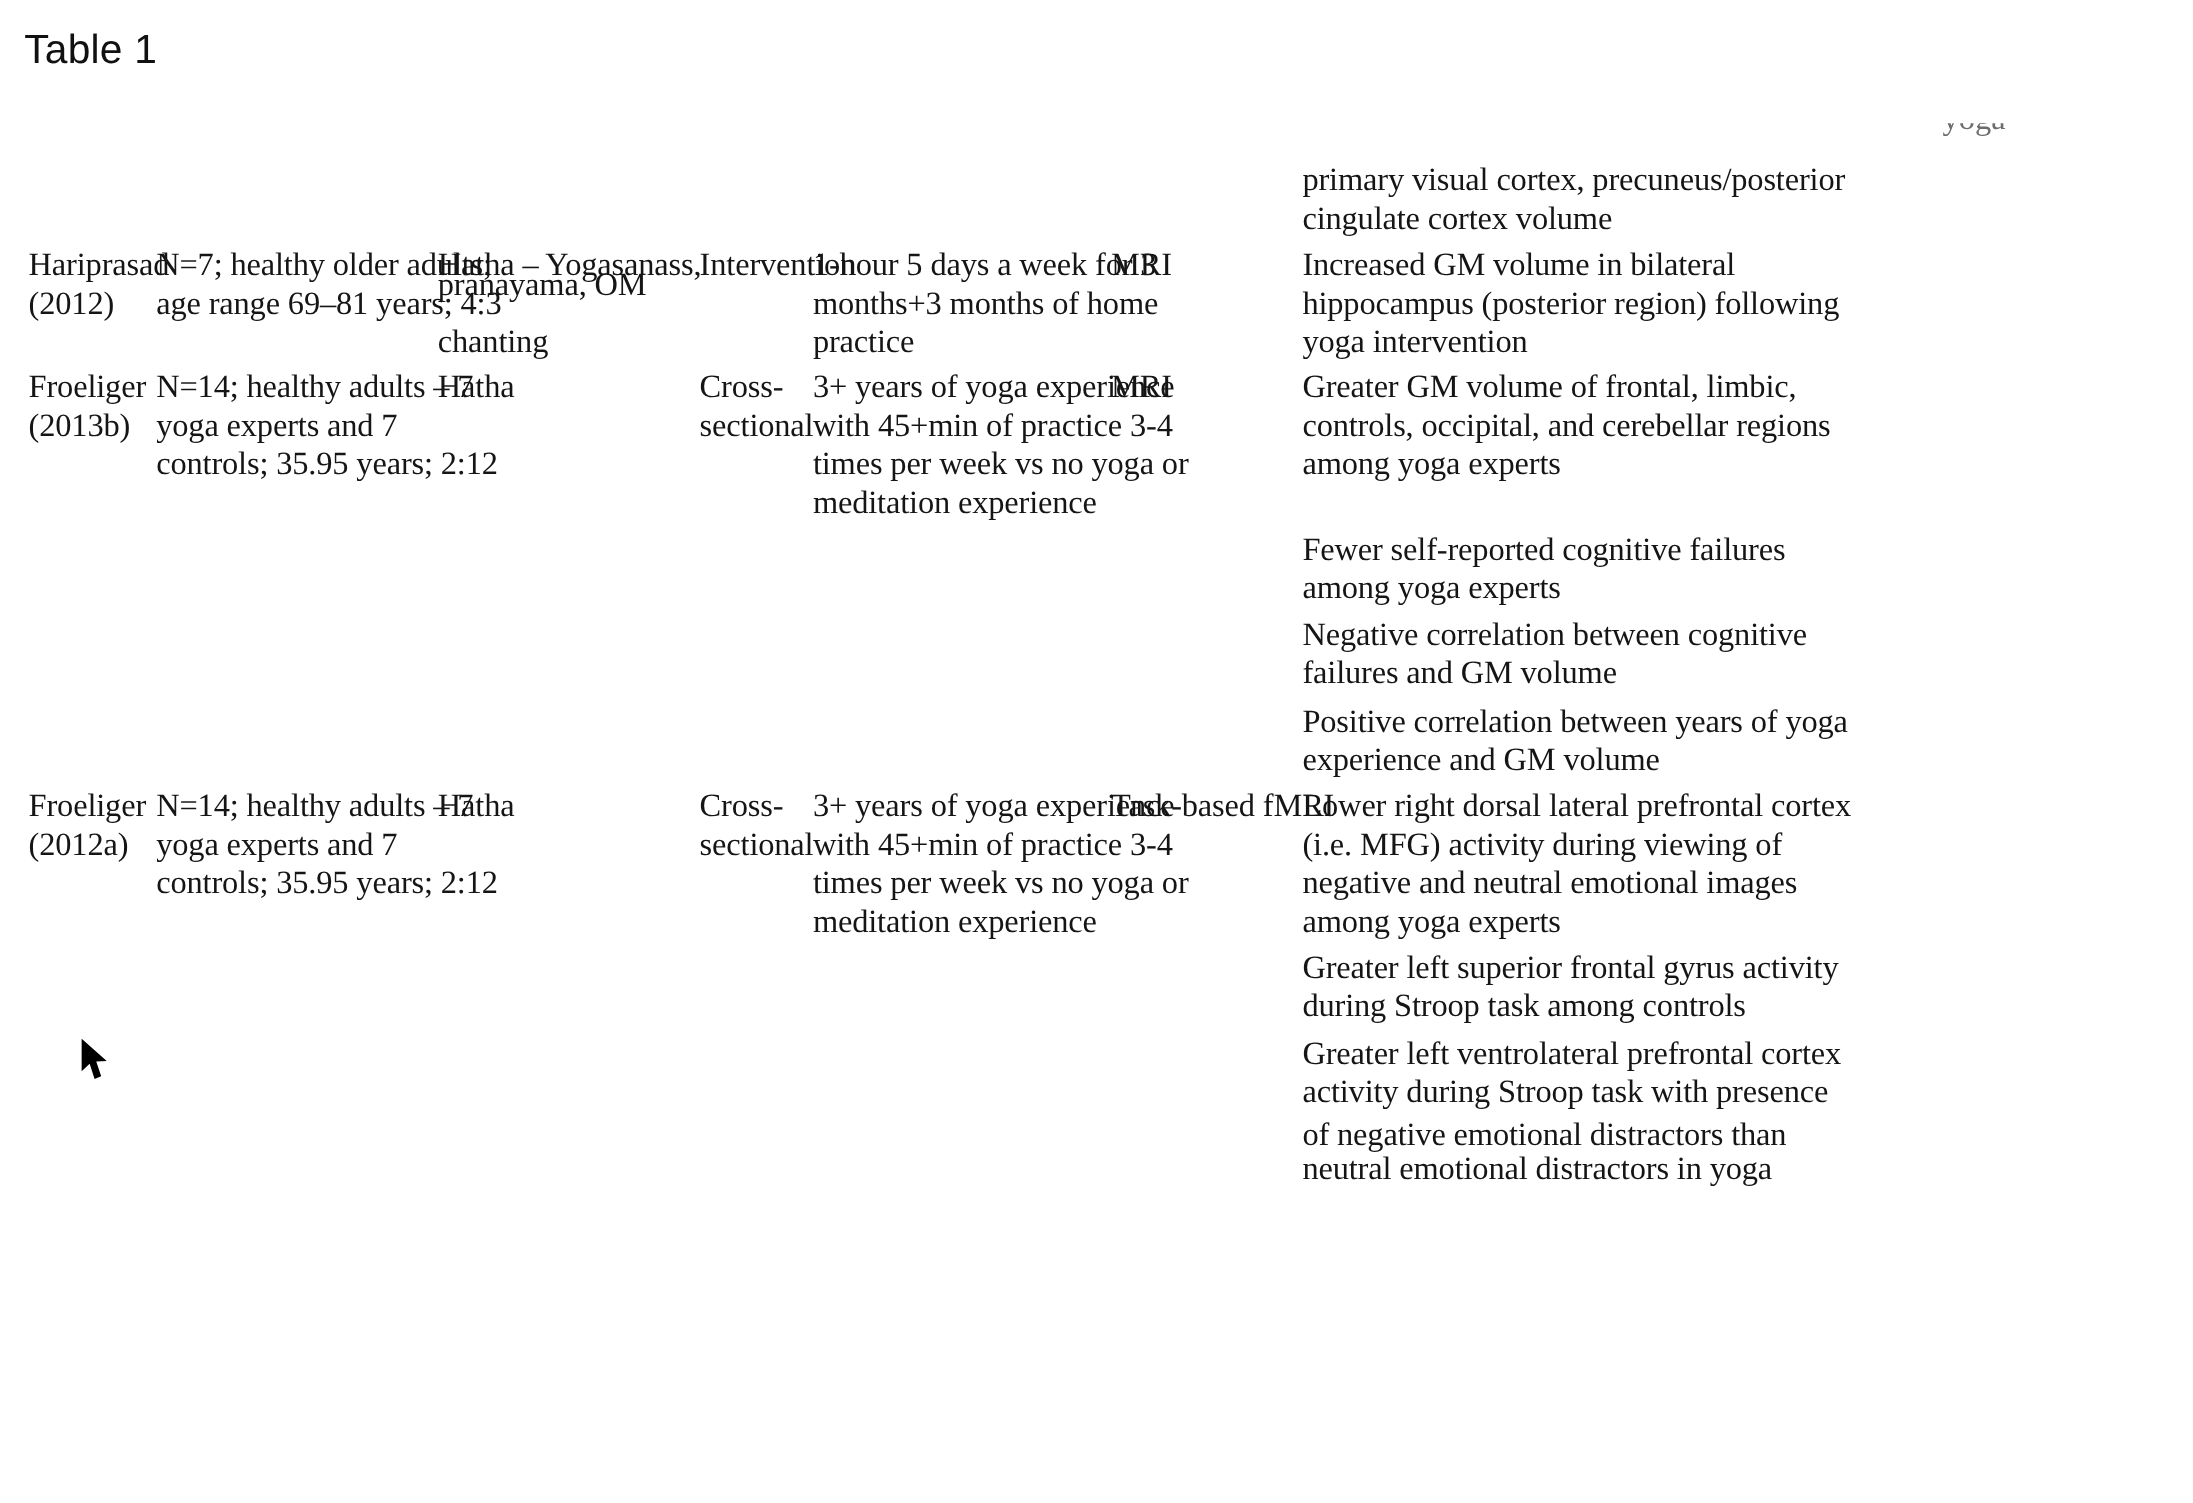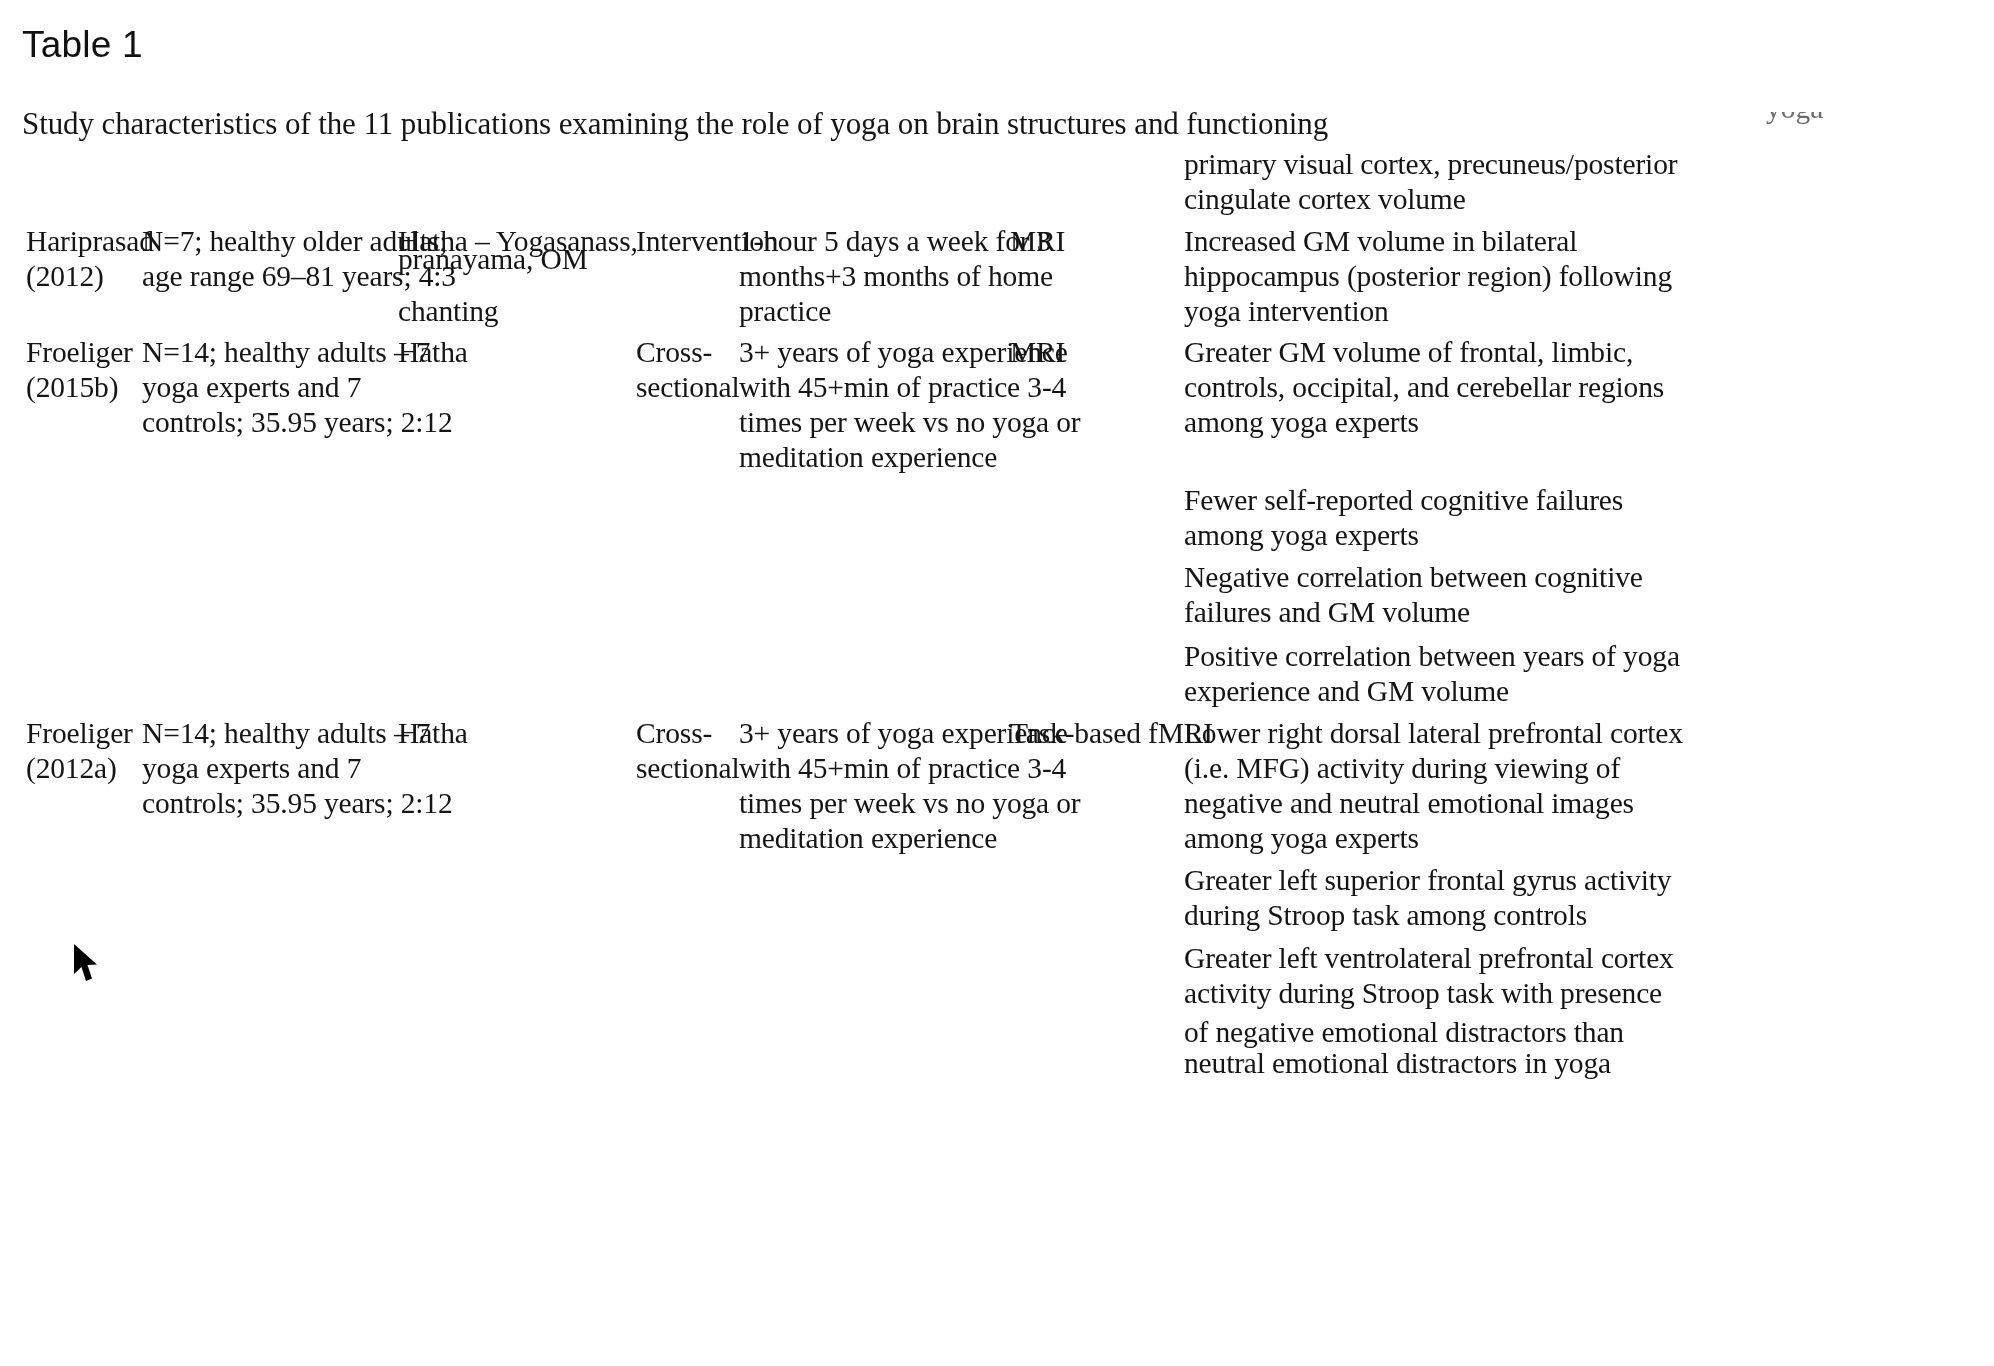--- a/index.html
+++ b/index.html
@@ -105,21 +105,20 @@
     pointer-events: none;
   }
 </style>
 </head>
 <body>
 
 <div id="page">
 
   <div class="table-label">Table 1</div>
 
-  <div class="table-caption">Study characteristics of the 11 publications examining the role of yoga on brain structures and functioning</div>
 
   <div class="table-wrap">
 
     <div class="remnant">
       <span>yoga</span>
     </div>
 
     <div>
       <div class="txt x-find" style="top:142px">primary visual cortex, precuneus/posterior</div>
       <div class="txt x-find" style="top:177px">cingulate cortex volume</div>
@@ -144,21 +143,21 @@
 
       <div class="txt x-measure" style="top:219px">MRI</div>
 
       <div class="txt x-find" style="top:219px">Increased GM volume in bilateral</div>
       <div class="txt x-find" style="top:254px">hippocampus (posterior region) following</div>
       <div class="txt x-find" style="top:289px">yoga intervention</div>
     </div>
 
     <div>
       <div class="txt x-study" style="top:330px">Froeliger</div>
-      <div class="txt x-study" style="top:365px">(2015b)</div>
+      <div class="txt x-study" style="top:365px">(2013b)</div>
 
       <div class="txt x-sample" style="top:330px">N=14; healthy adults – 7</div>
       <div class="txt x-sample" style="top:365px">yoga experts and 7</div>
       <div class="txt x-sample" style="top:400px">controls; 35.95 years; 2:12</div>
 
       <div class="txt x-type" style="top:330px">Hatha</div>
 
       <div class="txt x-design" style="top:330px">Cross-</div>
       <div class="txt x-design" style="top:365px">sectional</div>
 

